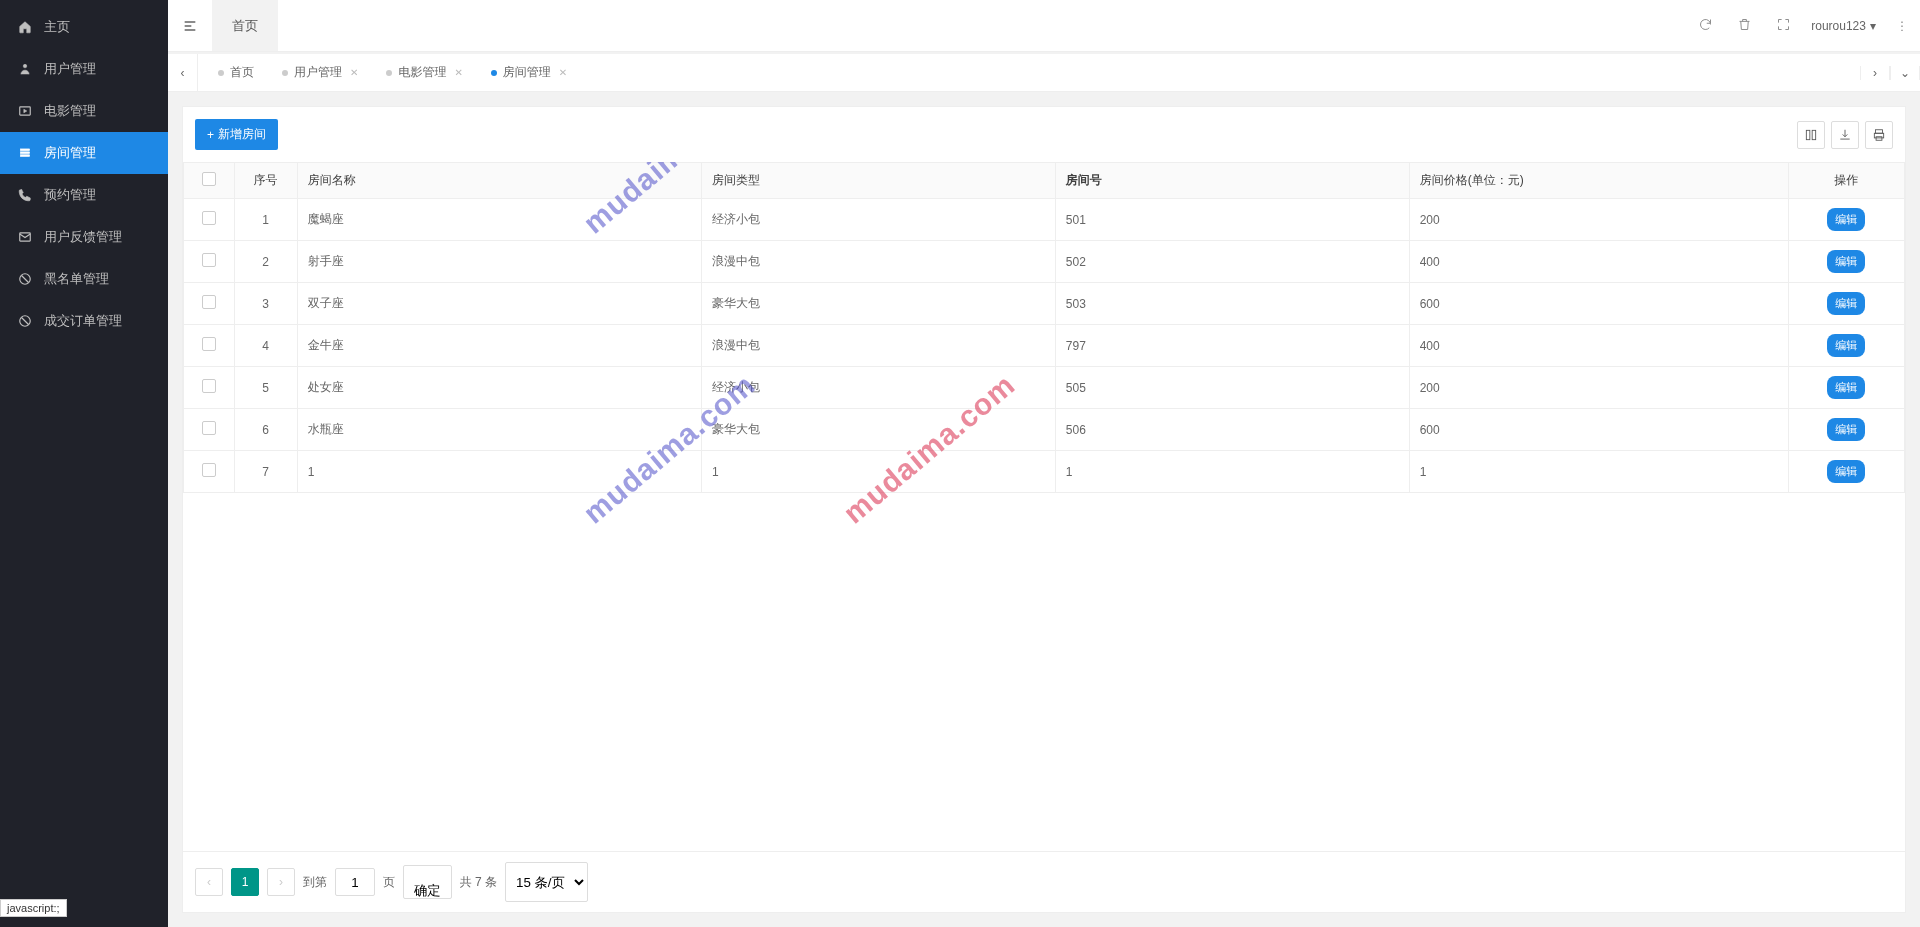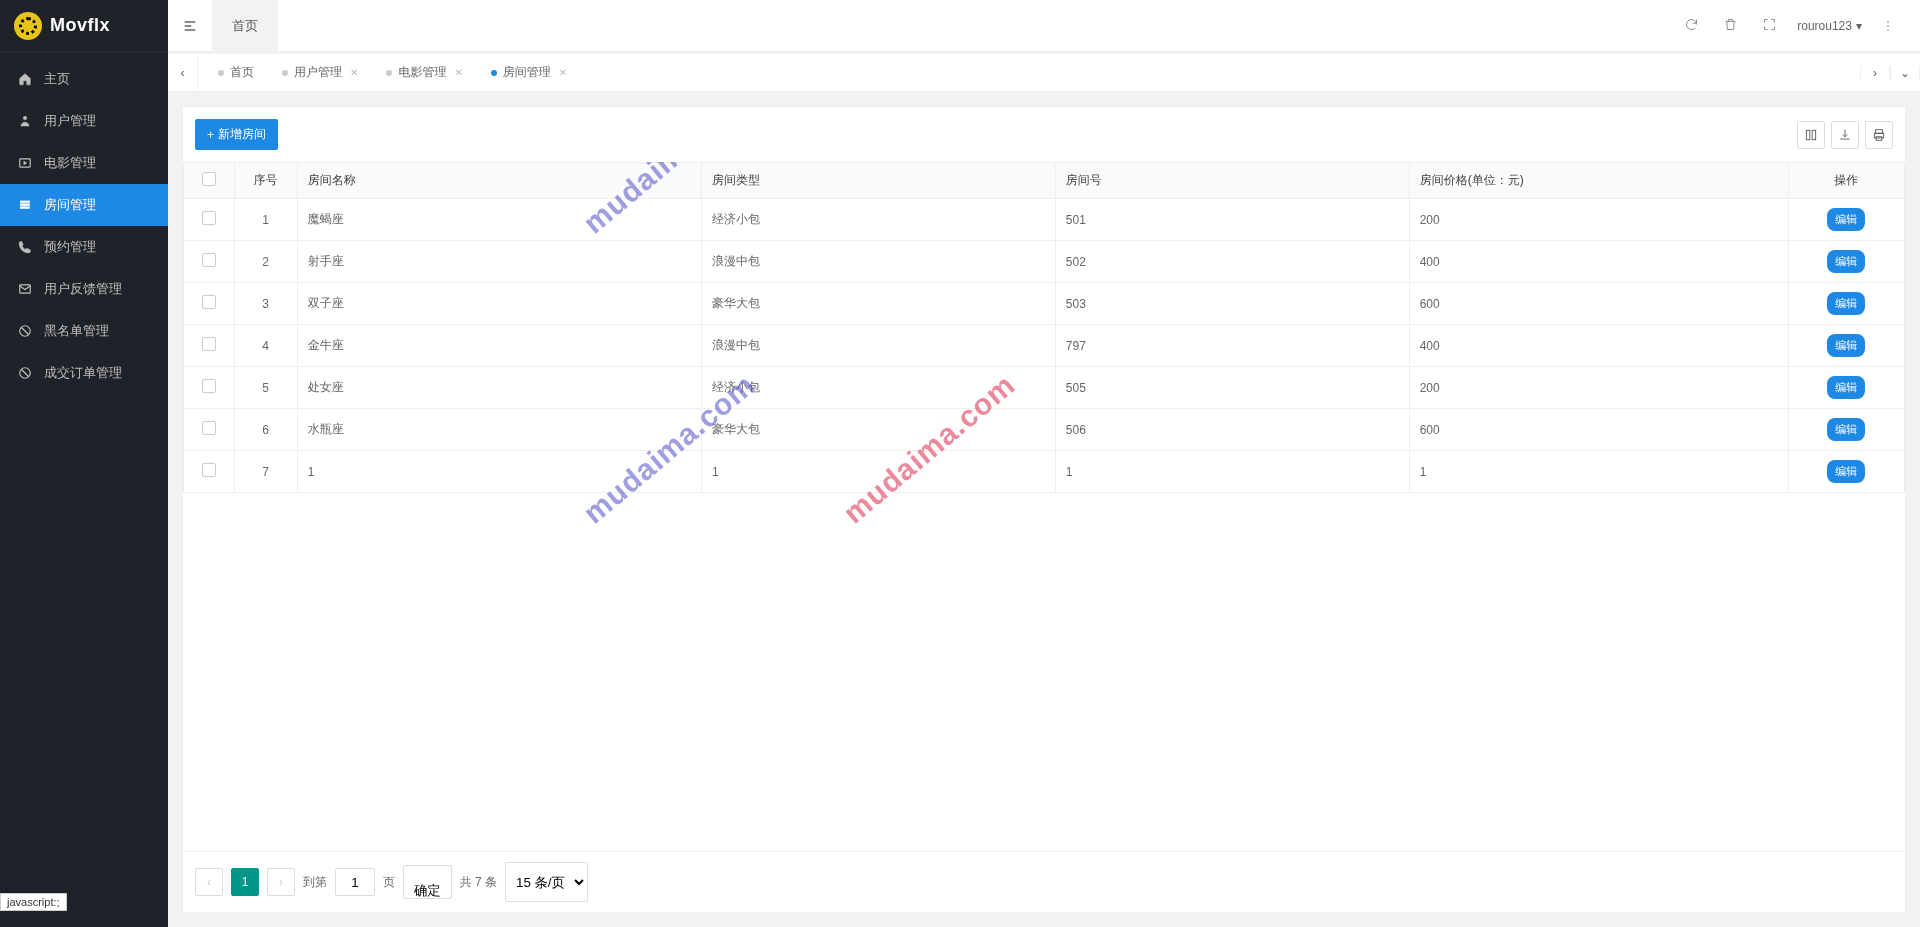--- a/index.html
+++ b/index.html
@@ -17,21 +17,21 @@
 .nav-item.active { background: #1e88e5; color: #fff; }
 .nav-icon { width: 14px; height: 14px; display: inline-flex; align-items: center; justify-content: center; }
 .nav-icon svg { width: 14px; height: 14px; fill: currentColor; stroke: currentColor; }
 
 
 .main { flex: 1; display: flex; flex-direction: column; background: #f2f2f2; min-width: 0; }
 .topbar { height: 52px; background: #fff; display: flex; align-items: stretch; border-bottom: 1px solid #eee; }
 .topbar-left { display: flex; align-items: stretch; }
 .menu-toggle { width: 44px; display: flex; align-items: center; justify-content: center; cursor: pointer; color: #666; }
 .top-tab { padding: 0 20px; display: flex; align-items: center; background: #f2f2f2; color: #555; font-size: 13px; }
-.topbar-right { margin-left: auto; display: flex; align-items: center; gap: 16px; padding-right: 22px; color: #888; }
+.topbar-right { margin-left: auto; display: flex; align-items: center; gap: 16px; padding-right: 8px; color: #888; }
 .topbar-right .icon-btn { cursor: pointer; padding: 4px; }
 .topbar-right .icon-btn svg { width: 15px; height: 15px; fill: none; stroke: currentColor; stroke-width: 1.5; }
 .user-info { display: flex; align-items: center; gap: 4px; cursor: pointer; color: #666; font-size: 12px; }
 .more-btn { cursor: pointer; padding: 4px; }
 
 
 .tabstrip { height: 38px; background: #fff; border-bottom: 1px solid #eee; display: flex; align-items: center; margin: 2px 0 0 0; }
 .tab-nav-btn { width: 30px; height: 100%; display: flex; align-items: center; justify-content: center; cursor: pointer; color: #666; border-right: 1px solid #eee; }
 .tab-nav-btn:last-child { border-right: none; border-left: 1px solid #eee; }
 .tabs { flex: 1; display: flex; align-items: center; padding: 0 6px; }
@@ -53,50 +53,46 @@
 
 
 .table-wrap { flex: 1; overflow: auto; min-height: 0; position: relative; }
 table { width: 100%; border-collapse: collapse; }
 th, td { border: 1px solid #eee; padding: 9px 10px; text-align: left; font-size: 12px; color: #666; font-weight: normal; }
 th { background: #fafafa; color: #404040; }
 .col-check { width: 40px; text-align: center; }
 .col-idx { width: 50px; text-align: center; }
 .col-name { width: 320px; }
 .col-type { width: 280px; }
-.col-num { width: 280px; }
+.col-num { width: 280px; font-weight: bold; }
 .col-price { width: 300px; }
 .col-op { width: 92px; text-align: center; }
 .checkbox { width: 14px; height: 14px; border: 1px solid #ccc; border-radius: 2px; display: inline-block; background: #fff; cursor: pointer; }
 .btn-edit { background: #1e88e5; color: #fff; border: none; padding: 4px 8px; border-radius: 8px; font-size: 11px; cursor: pointer; }
 .col-op-cell { text-align: center; }
 
 
 .pagination { padding: 10px 12px; border-top: 1px solid #eee; display: flex; align-items: center; gap: 8px; font-size: 12px; color: #666; }
 .page-btn { min-width: 28px; height: 28px; border: 1px solid #ddd; border-radius: 2px; display: flex; align-items: center; justify-content: center; cursor: pointer; background: #fff; color: #888; }
 .page-btn.active { background: #009688; color: #fff; border-color: #009688; }
 .page-btn.disabled { color: #ccc; cursor: not-allowed; }
 .page-input { width: 40px; height: 28px; border: 1px solid #ddd; border-radius: 2px; text-align: center; }
 .page-confirm { height: 28px; padding: 16px 10px; border: 1px solid #ddd; border-radius: 2px; background: #fff; cursor: pointer; }
 .page-select { height: 40px; border: 1px solid #ddd; border-radius: 2px; padding: 0 6px; background: #fff; }
 
 .watermark { position: absolute; color: rgba(78,78,200,0.55); font-size: 30px; font-weight: 700; transform: rotate(-40deg); pointer-events: none; font-family: Arial, sans-serif; letter-spacing: 1px; }
 .watermark.red { color: rgba(220,60,90,0.6); }
 
-.status-bar { position: fixed; bottom: 16px; left: 0; background: #fff; border: 1px solid #ccc; padding: 2px 6px; font-size: 11px; color: #333; }
+.status-bar { position: fixed; bottom: 10px; left: 0; background: #fff; border: 1px solid #ccc; padding: 2px 6px; font-size: 11px; color: #333; }
 </style>
 </head>
 <body>
 
 <div class="app">
   <aside class="sidebar">
-    <div class="logo">
-      <span class="logo-icon"></span>
-      <span class="logo-text">Movflx</span>
-    </div>
     <nav class="nav">
       <div class="nav-item">
         <span class="nav-icon">
             <svg viewBox="0 0 24 24">
               <path d="M3 11l9-8 9 8v10a1 1 0 01-1 1h-5v-7h-6v7H4a1 1 0 01-1-1V11z" fill="currentColor"></path>
             </svg>
           </span>
         <span>主页</span>
       </div>
       <div class="nav-item">

